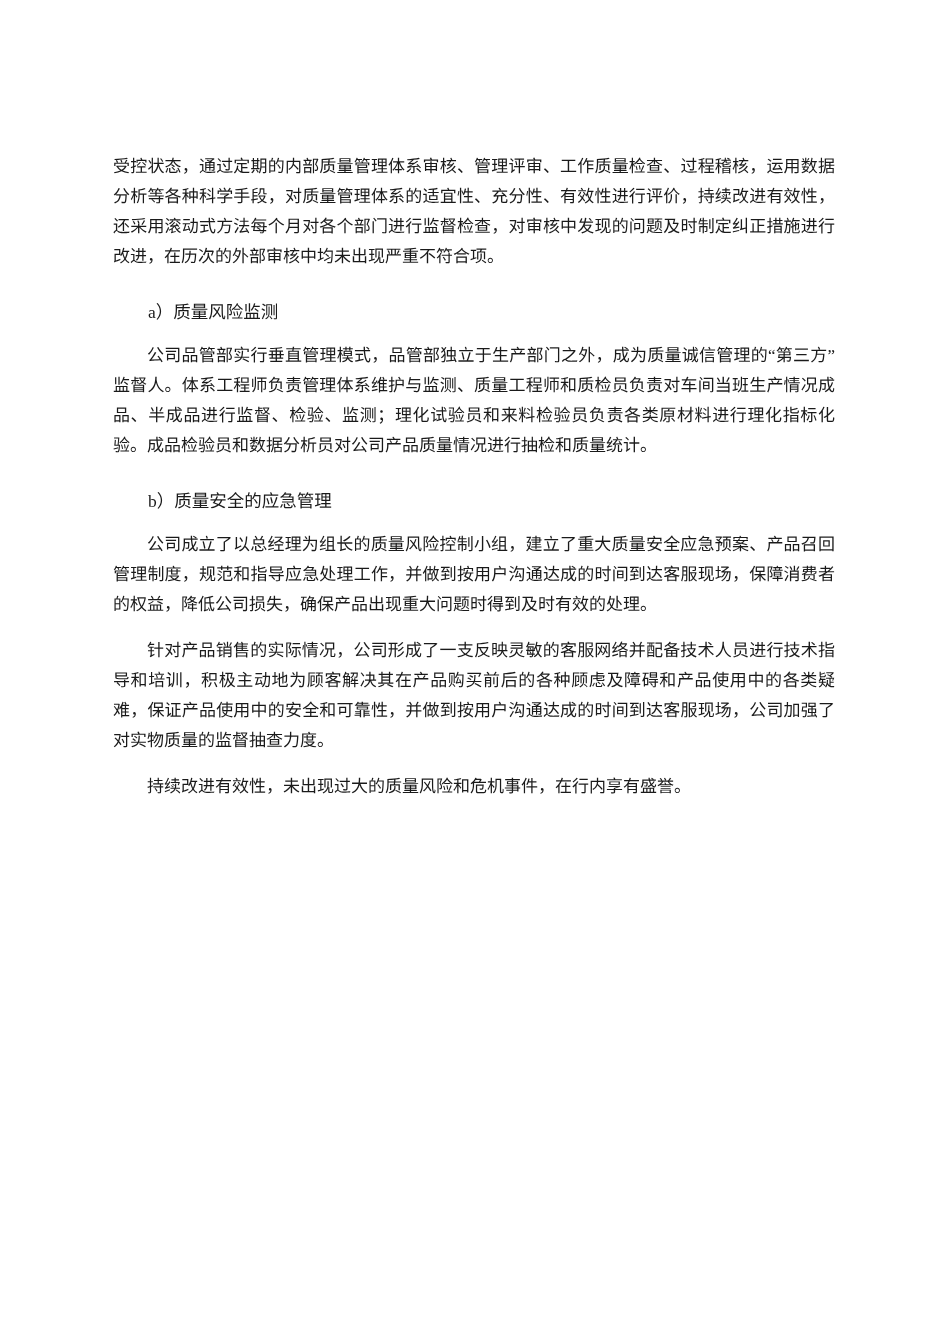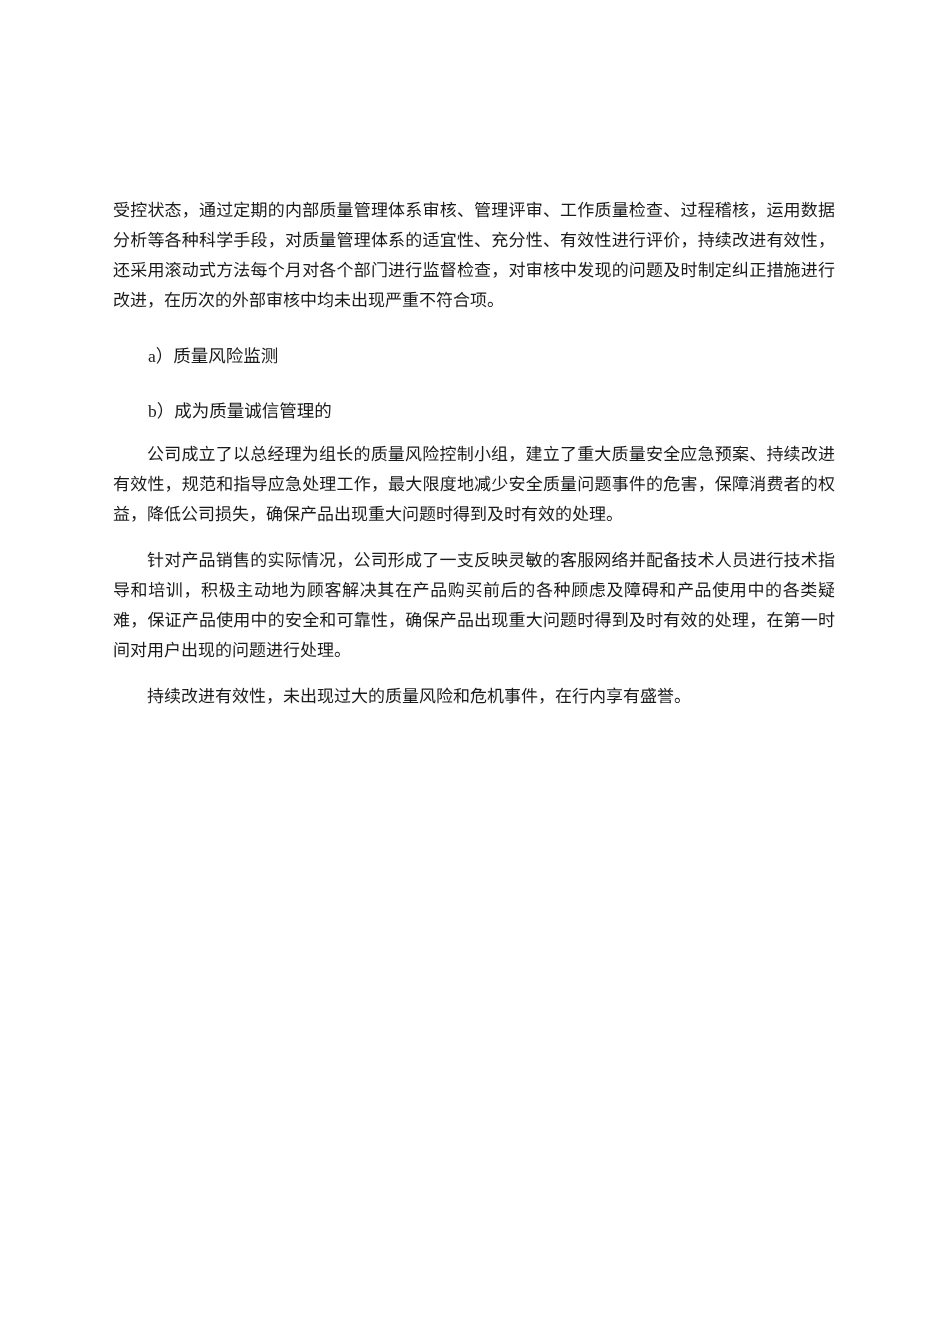--- a/index.html
+++ b/index.html
@@ -8,21 +8,20 @@
     background: #ffffff;
   }
   .page {
     position: relative;
     width: 937px;
     height: 928px;
     background: #ffffff;
     font-family: "Liberation Serif", "DejaVu Serif", serif;
     color: #1a1a1a;
     overflow: hidden;
-    margin-top: 44px;
   }
   .content {
     position: absolute;
     top: 152px;
     left: 113px;
     width: 722px;
   }
   .body-para {
     font-size: 17px;
     line-height: 30px;
@@ -63,26 +62,27 @@
 
 <div class="page">
   <div class="content">
 
     <p class="body-para">受控状态，通过定期的内部质量管理体系审核、管理评审、工作质量检查、过程稽核，运用数据分析等各种科学手段，对质量管理体系的适宜性、充分性、有效性进行评价，持续改进有效性，还采用滚动式方法每个月对各个部门进行监督检查，对审核中发现的问题及时制定纠正措施进行改进，在历次的外部审核中均未出现严重不符合项。</p>
 
 
     <h3 class="sub-heading">a）质量风险监测</h3>
 
 
+    <p class="body-para indent">公司品管部实行垂直管理模式，品管部独立于生产部门之外，成为质量诚信管理的“第三方”监督人。体系工程师负责管理体系维护与监测、质量工程师和质检员负责对车间当班生产情况成品、半成品进行监督、检验、监测；理化试验员和来料检验员负责各类原材料进行理化指标化验。成品检验员和数据分析员对公司产品质量情况进行抽检和质量统计。</p>
 
 
-    <h3 class="sub-heading">b）成为质量诚信管理的</h3>
+    <h3 class="sub-heading">b）质量安全的应急管理</h3>
 
-    <p class="body-para indent">公司成立了以总经理为组长的质量风险控制小组，建立了重大质量安全应急预案、持续改进有效性，规范和指导应急处理工作，最大限度地减少安全质量问题事件的危害，保障消费者的权益，降低公司损失，确保产品出现重大问题时得到及时有效的处理。</p>
+    <p class="body-para indent">公司成立了以总经理为组长的质量风险控制小组，建立了重大质量安全应急预案、产品召回管理制度，规范和指导应急处理工作，并做到按用户沟通达成的时间到达客服现场，保障消费者的权益，降低公司损失，确保产品出现重大问题时得到及时有效的处理。</p>
 
-    <p class="body-para indent">针对产品销售的实际情况，公司形成了一支反映灵敏的客服网络并配备技术人员进行技术指导和培训，积极主动地为顾客解决其在产品购买前后的各种顾虑及障碍和产品使用中的各类疑难，保证产品使用中的安全和可靠性，确保产品出现重大问题时得到及时有效的处理，在第一时间对用户出现的问题进行处理。</p>
+    <p class="body-para indent">针对产品销售的实际情况，公司形成了一支反映灵敏的客服网络并配备技术人员进行技术指导和培训，积极主动地为顾客解决其在产品购买前后的各种顾虑及障碍和产品使用中的各类疑难，保证产品使用中的安全和可靠性，并做到按用户沟通达成的时间到达客服现场，公司加强了对实物质量的监督抽查力度。</p>
 
     <p class="body-para indent">持续改进有效性，未出现过大的质量风险和危机事件，在行内享有盛誉。</p>
 
   </div>
 
   <div class="page-footer">7</div>
 </div>
 
 </body></html>

